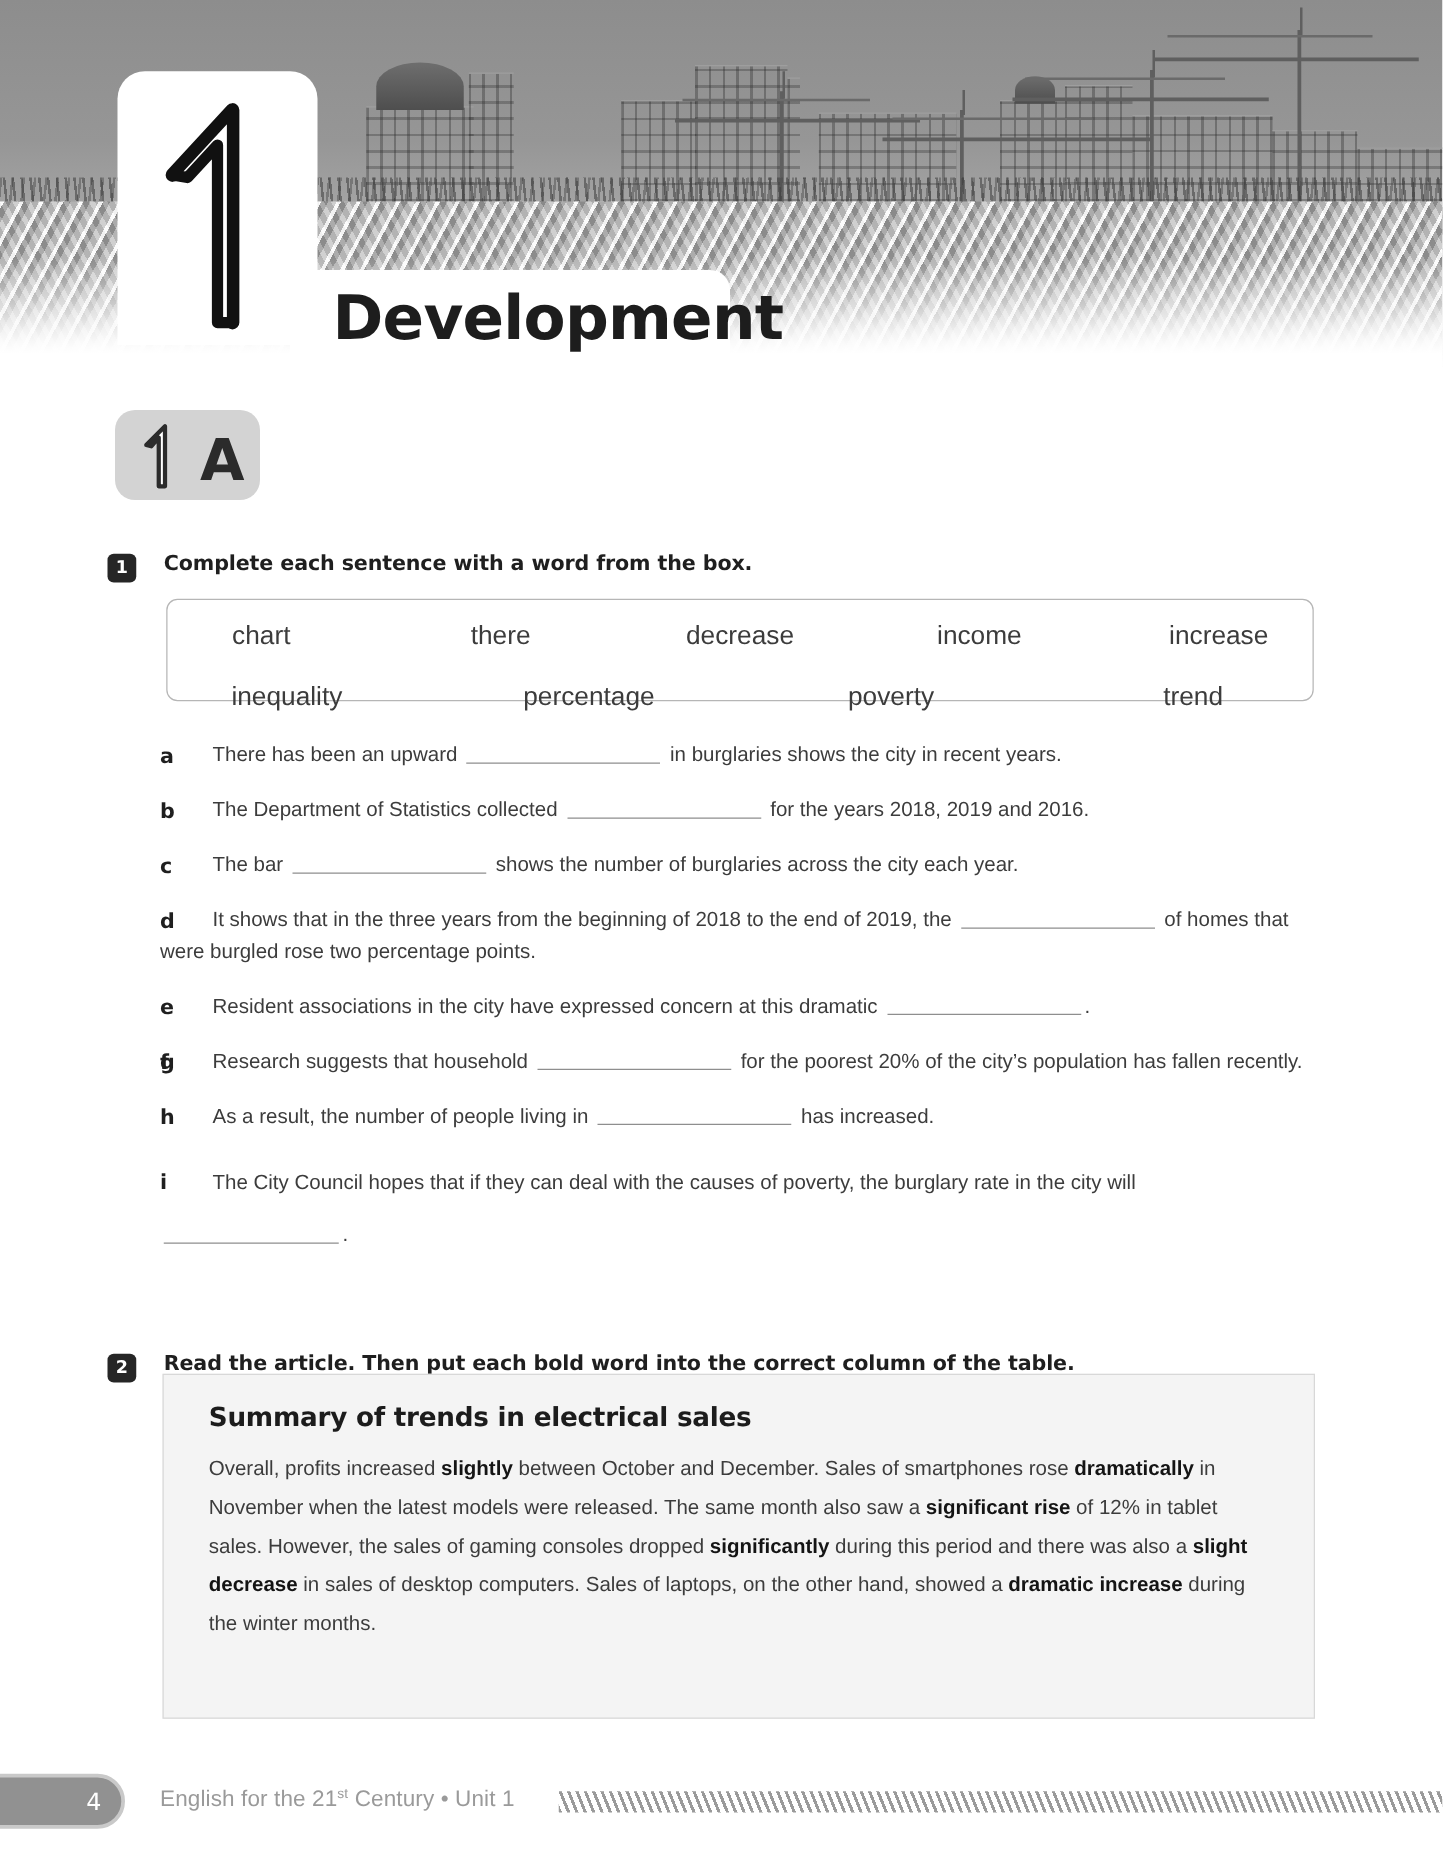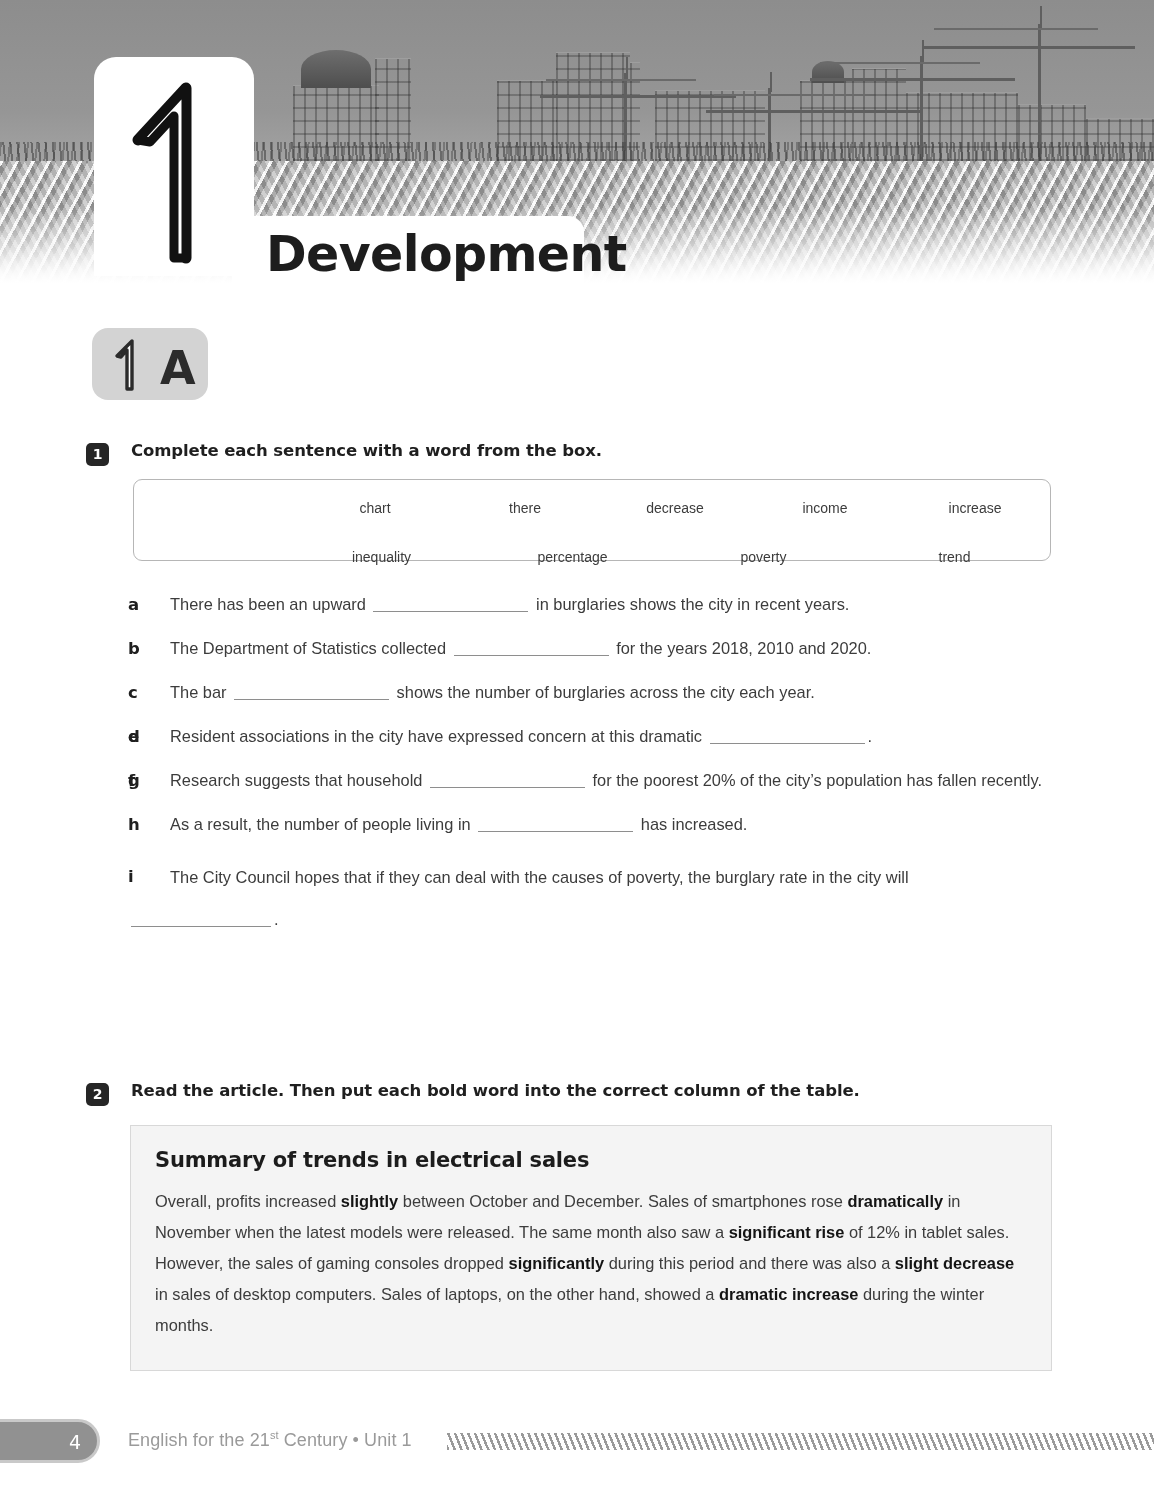--- a/index.html
+++ b/index.html
@@ -140,22 +140,22 @@
   
   .word-box {
     position: absolute; left: 133px; top: 479px;
     width: 918px; height: 82px;
     border: 1.5px solid #b6b6b6;
     border-radius: 9px;
     background: #ffffff;
     padding: 13px 0 0 0;
   }
   .word-row {
-    display: flex; justify-content: flex-end;
-    font-size: 14px; color: #3c3c3c;
+    display: flex; justify-content: space-between;
+    font-size: 21px; color: #3c3c3c;
     line-height: 31px;
   }
   .word-row span { text-align: center; }
   .word-row.r1 span { width: 150px; }
   .word-row.r2 span { width: 191px; margin-top: 18px; }
 
   
   .qlist {
     position: absolute; left: 128px; top: 592px;
     width: 930px;
@@ -179,25 +179,25 @@
     display: inline-block;
     width: 155px;
     border-bottom: 1.4px solid #8e8e8e;
     margin: 0 3px;
     vertical-align: -2px;
   }
   .blank.short { width: 140px; }
 
   
   .article {
-    position: absolute; left: 130px; top: 1125px;
-    width: 922px; height: 246px;
+    position: absolute; left: 130px; top: 1099px;
+    width: 922px; height: 276px;
     background: #f4f4f4;
     border: 1px solid #d8d8d8;
-    padding: 22px 30px 0 24px;
+    padding: 22px 30px 0 36px;
   }
   .article h3 {
     margin: 0 0 14px 0;
     font-size: 21px; font-weight: 700; color: #1c1c1c;
     letter-spacing: -0.2px;
     font-family: "DejaVu Sans", sans-serif;
   }
   .article p {
     margin: 0;
     font-size: 16.4px; line-height: 31px; color: #3c3c3c;
@@ -321,30 +321,31 @@
 
 <div class="qlist">
 
   <div class="q">
     <span class="lbl">a</span>
     <span class="body"><span>There has been an upward </span><span class="blank"></span><span> in burglaries shows the city in recent years.</span></span>
   </div>
 
   <div class="q">
     <span class="lbl">b</span>
-    <span class="body"><span>The Department of Statistics collected </span><span class="blank"></span><span> for the years 2018, 2010 and 2020.</span></span>
+    <span class="body"><span>The Department of Statistics collected </span><span class="blank"></span><span> for the years 2018, 2019 and 2016.</span></span>
   </div>
 
   <div class="q">
     <span class="lbl">c</span>
     <span class="body"><span>The bar </span><span class="blank"></span><span> shows the number of burglaries across the city each year.</span></span>
   </div>
 
   <div class="q">
     <span class="lbl">d</span>
+    <span class="body"><span>It shows that in the three years from the beginning of 2018 to the end of 2019, the </span><span class="blank"></span><span> of homes that were burgled rose two percentage points.</span></span>
   </div>
 
   <div class="q">
     <span class="lbl">e</span>
     <span class="body"><span>Resident associations in the city have expressed concern at this dramatic </span><span class="blank"></span><span>.</span></span>
   </div>
 
   <div class="q">
     <span class="lbl">f</span>
   </div>

